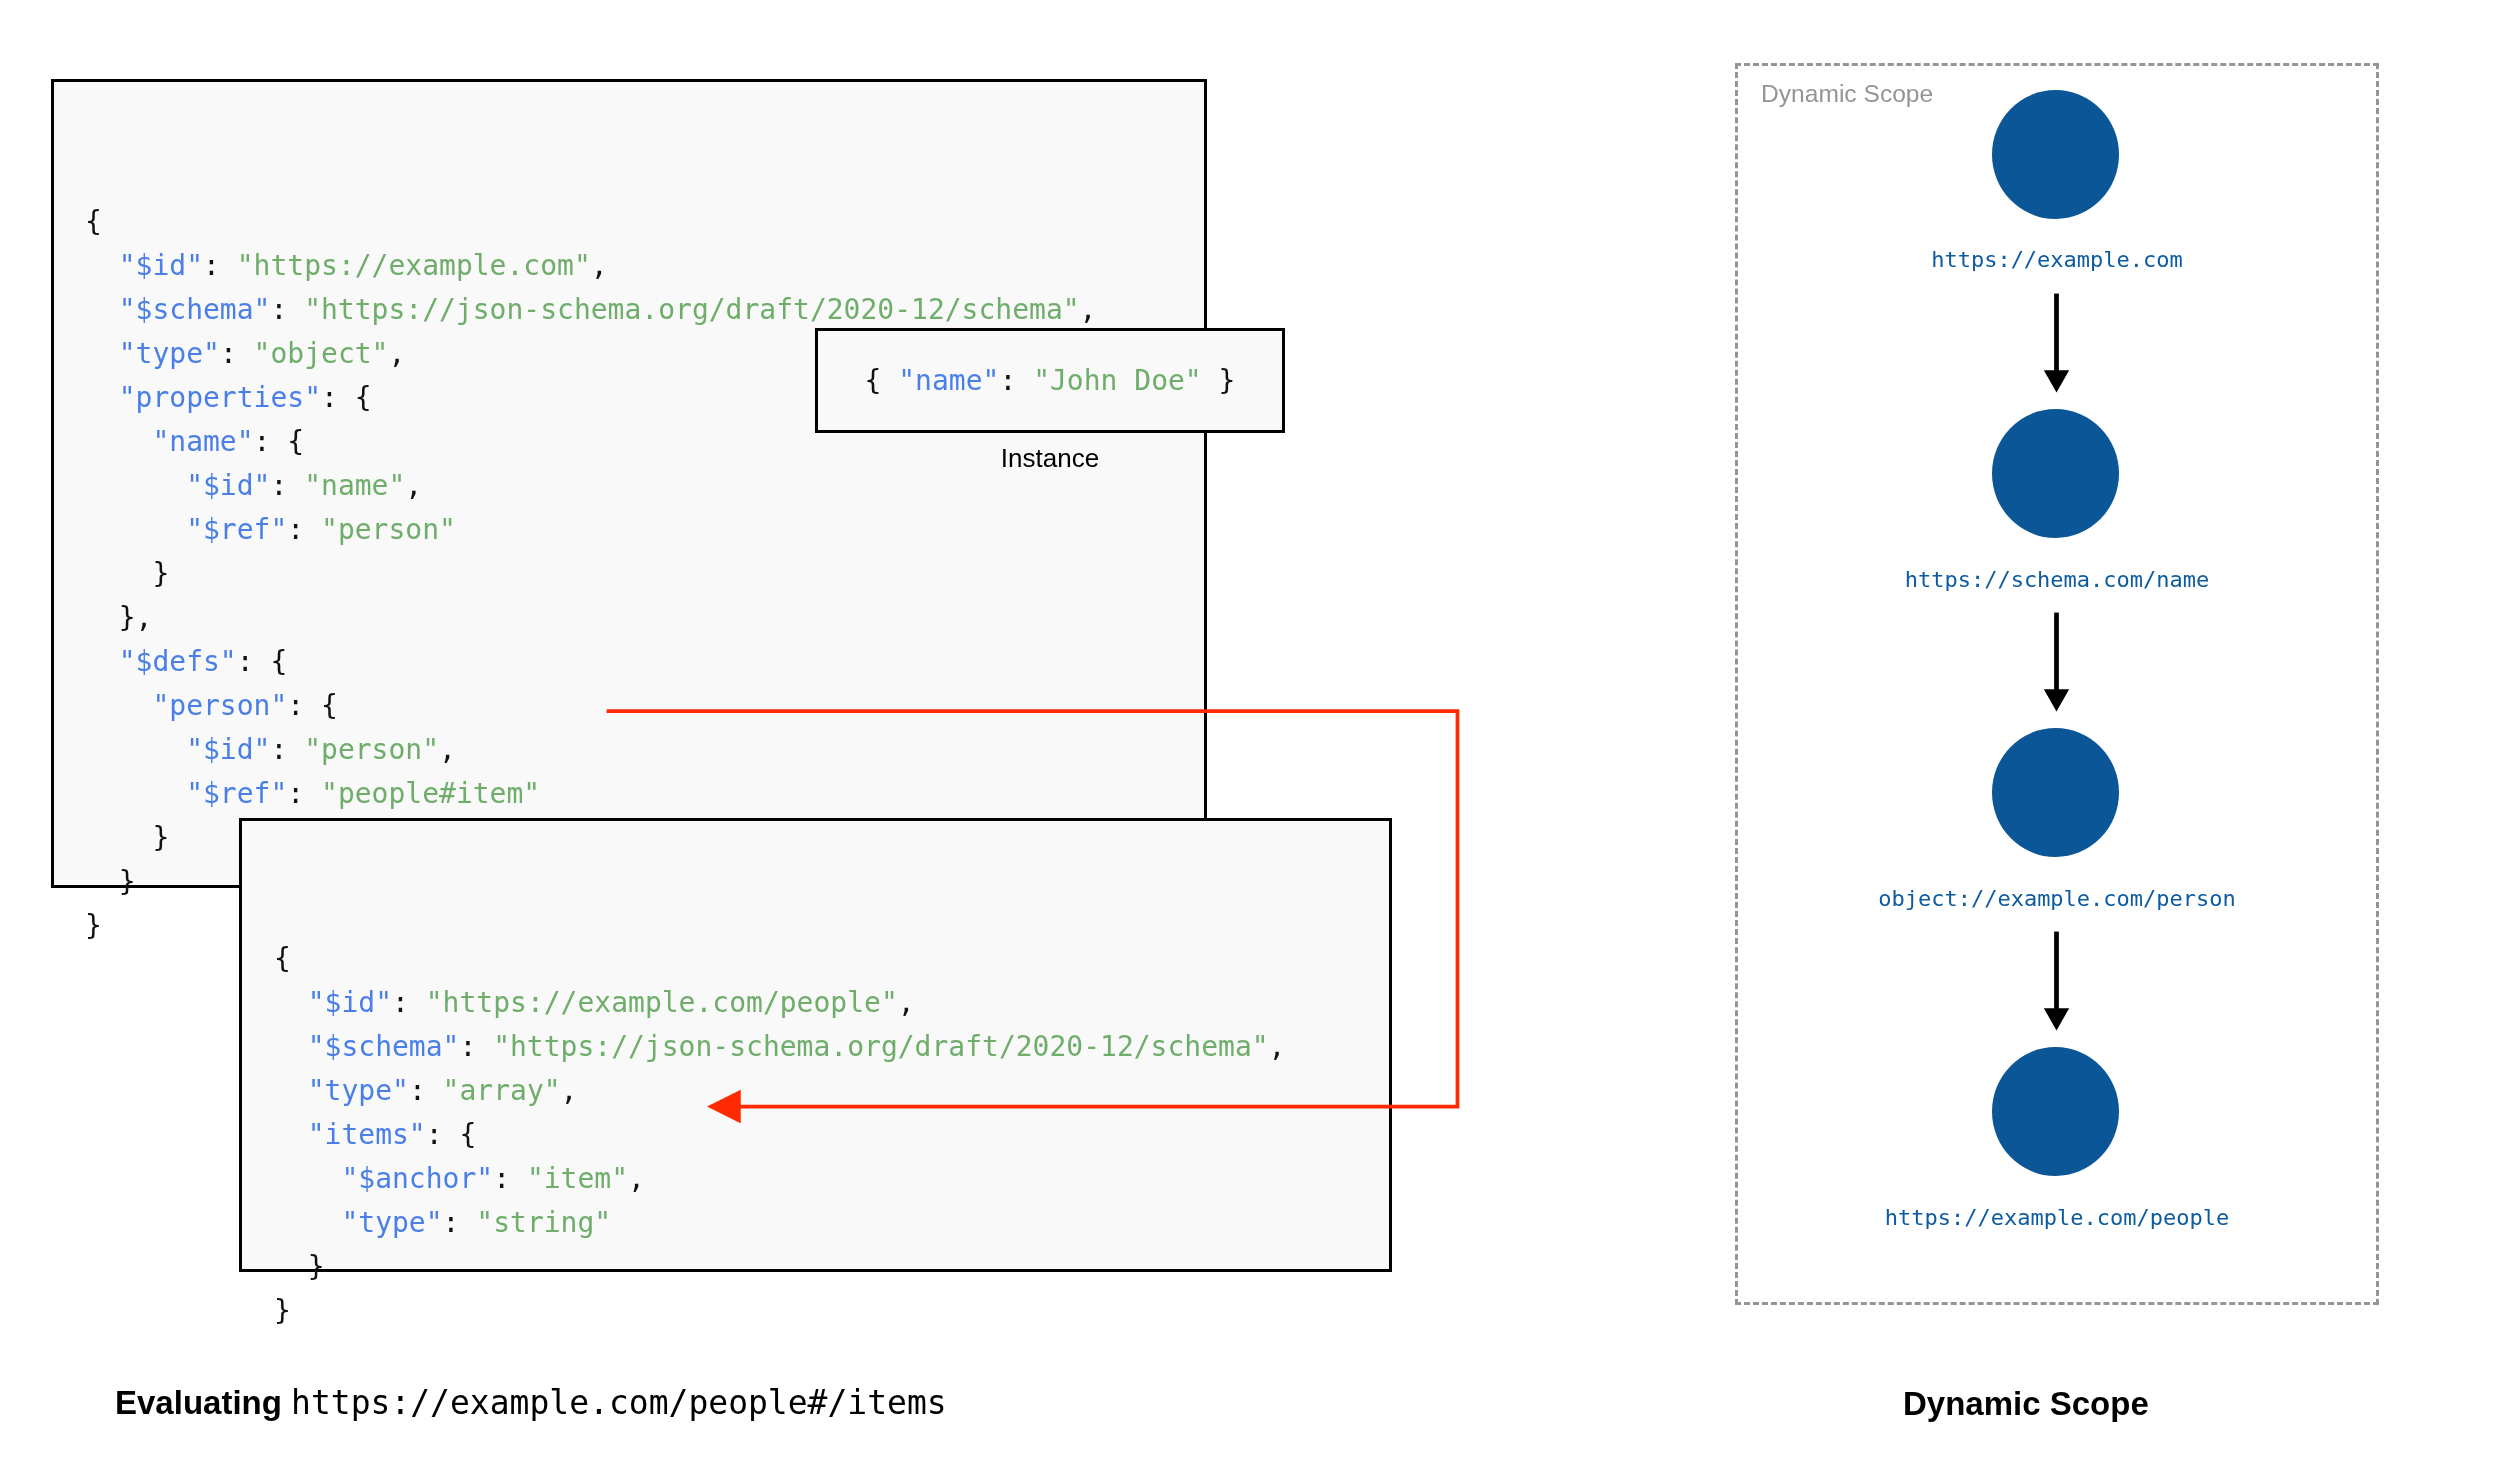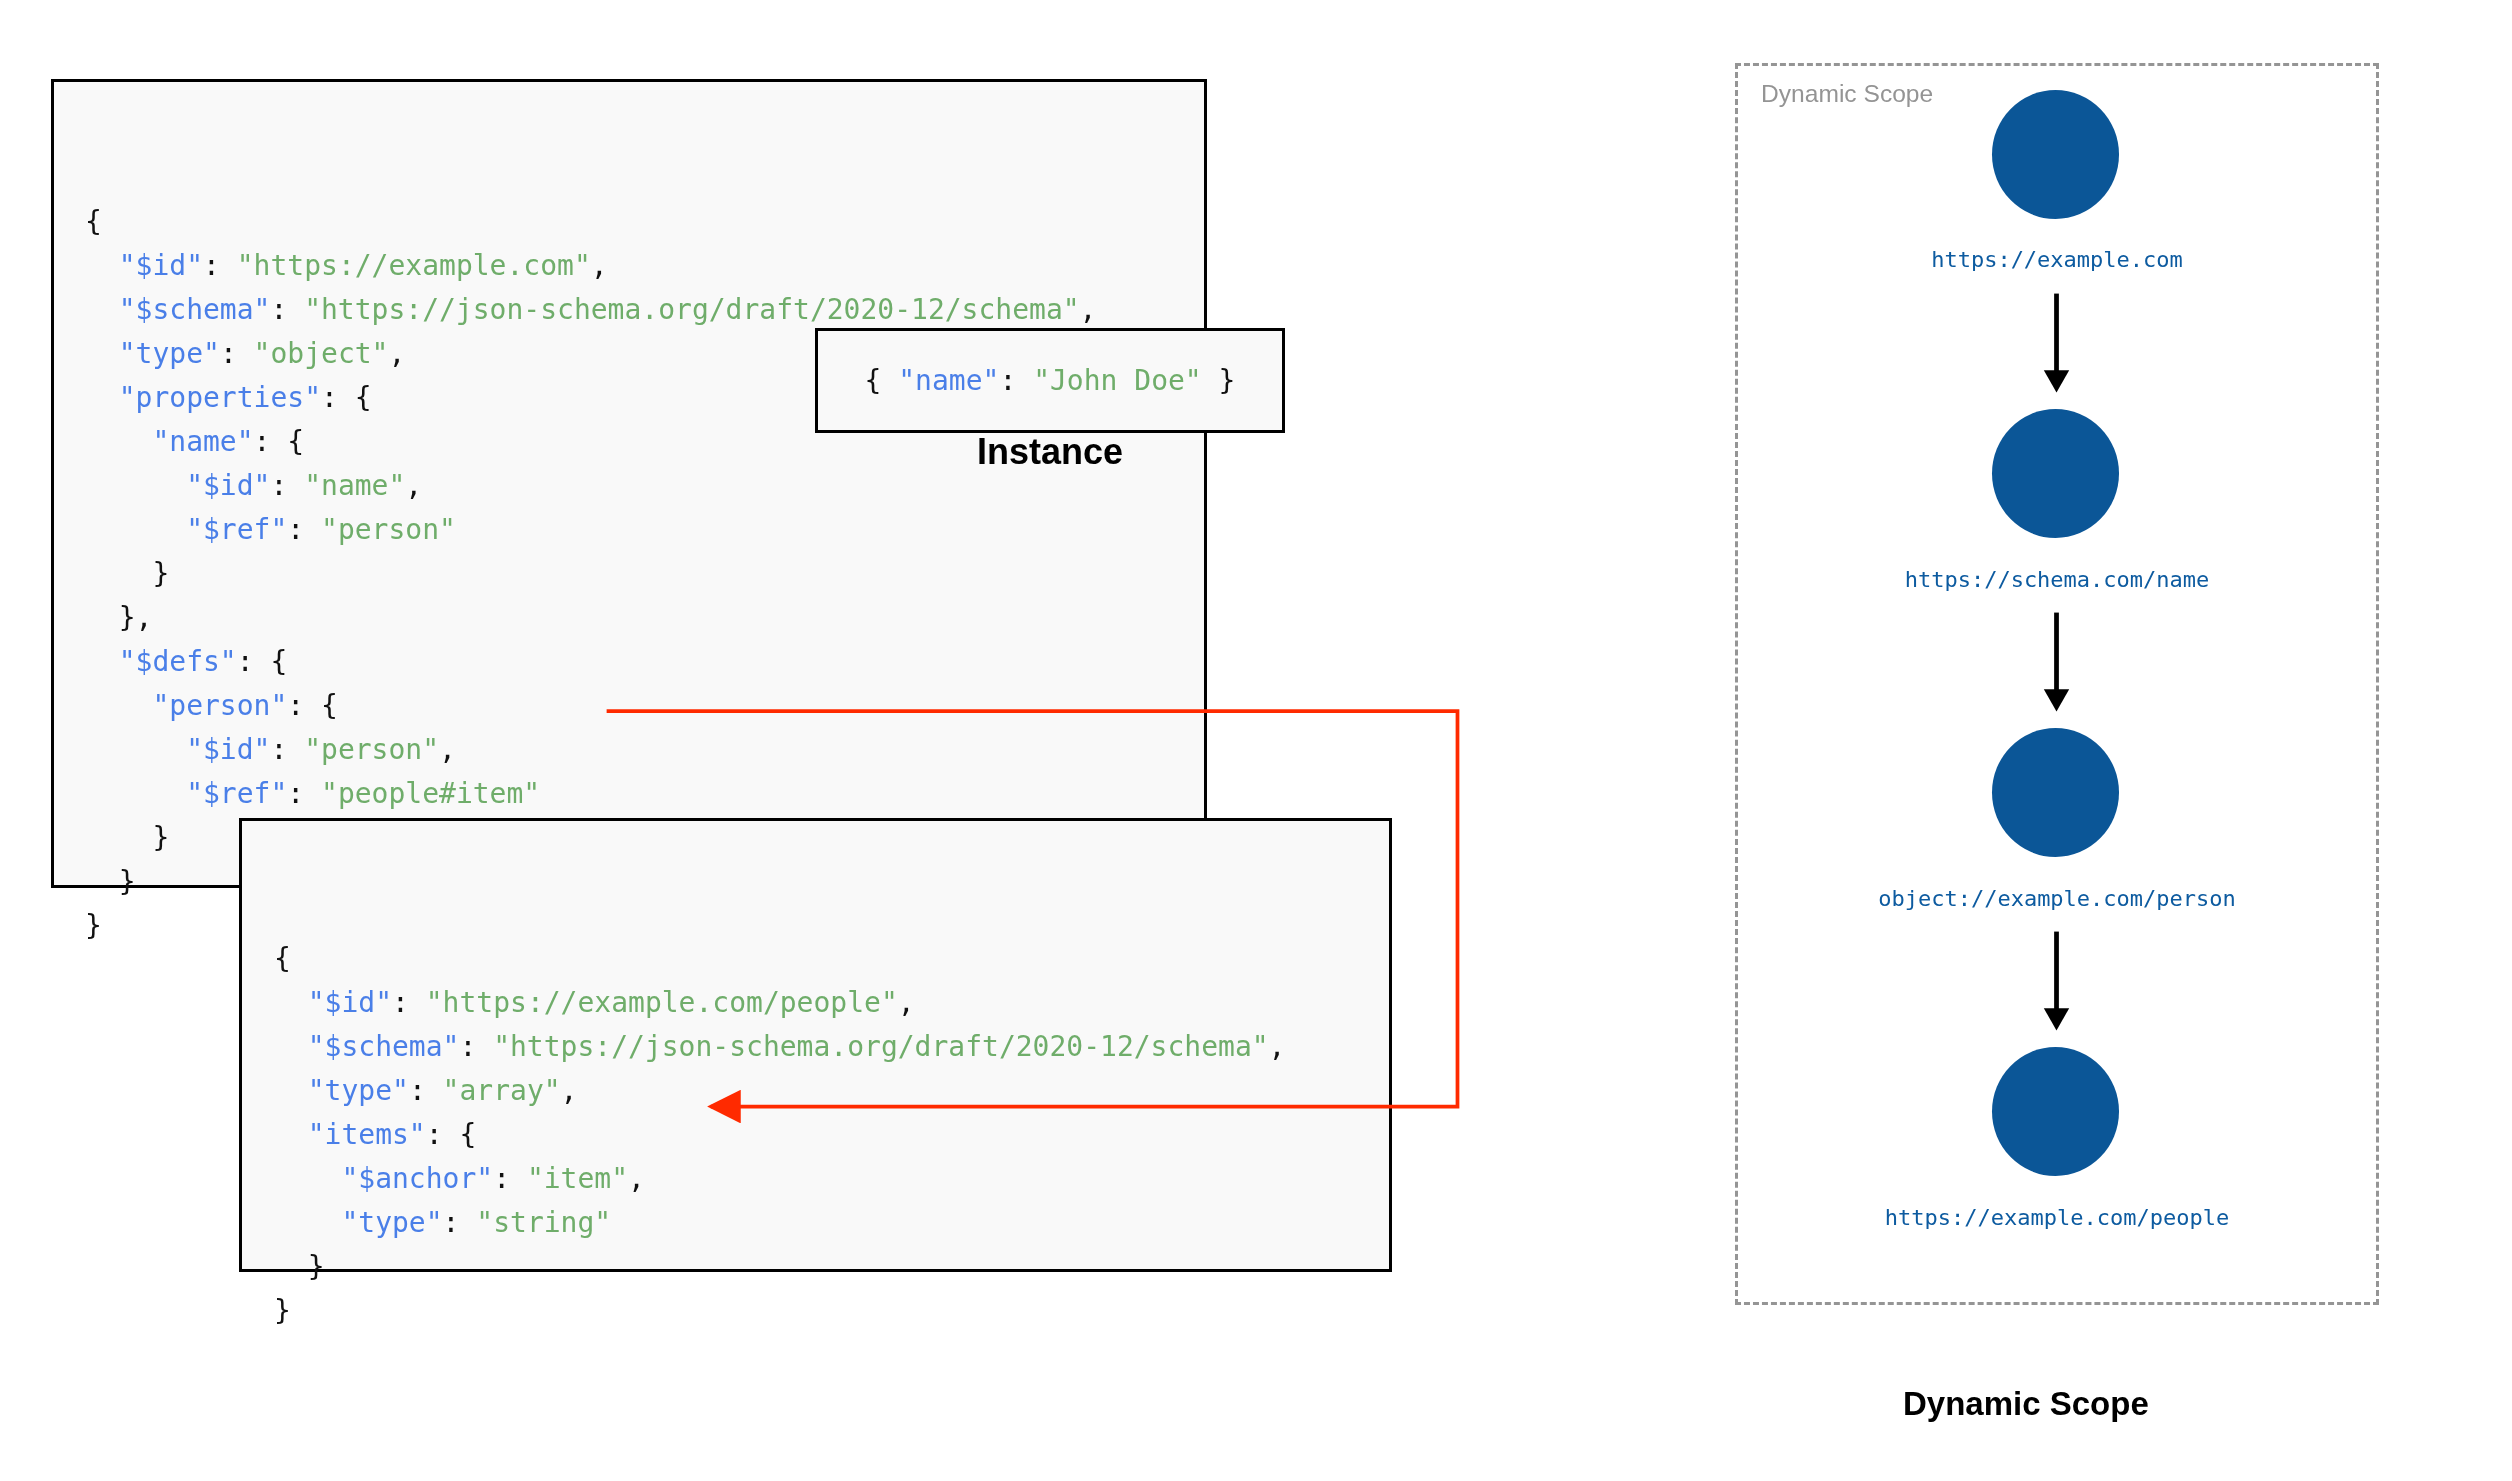--- a/index.html
+++ b/index.html
@@ -25,22 +25,22 @@
   #schema-box   { left: 51px;  top: 79px;  width: 1156px; height: 809px; padding: 30px 0 0 31px; }
   #instance-box { left: 815px; top: 328px; width: 470px;  height: 105px;  padding: 0; display: flex; align-items: center; justify-content: center; z-index: 4; }
   #people-box   { left: 239px; top: 818px; width: 1153px; height: 454px; padding: 28px 0 0 32px; z-index: 3; }
 
   .k { color: #4a7fe8; }        
   .s { color: #6fad6a; }        
   .p { color: #111111; }        
 
   
   #instance-caption {
-    position: absolute; left: 815px; top: 431px; width: 470px;
-    text-align: center; font-size: 36px; font-weight: bold; color: #000;
+    position: absolute; left: 815px; top: 443px; width: 470px;
+    text-align: center; font-size: 26px; font-weight: normal; color: #000;
     z-index: 4;
   }
 
   
   #red-arrow { position: absolute; left: 0; top: 0; width: 2512px; height: 1482px; pointer-events: none; z-index: 6; }
 
   
   .caption {
     position: absolute; font-size: 33px; color: #000000; white-space: nowrap;
   }
@@ -90,20 +90,23 @@
 
   <svg id="red-arrow" viewBox="0 0 4700 2772">
     <defs>
       <marker id="redhead" markerWidth="9" markerHeight="9" refX="8" refY="4.5" orient="auto" markerUnits="strokeWidth">
         <path d="M9,4.5 L0,0 L0,9 z" fill="#ff2a00"></path>
       </marker>
     </defs>
     <polyline points="1135,1330 2727,1330 2727,2070 1330,2070" fill="none" stroke="#ff2a00" stroke-width="7" marker-end="url(#redhead)"></polyline>
   </svg>
 
+  <div class="caption" id="eval-caption">
+    <span class="bold">Evaluating </span><span class="mono">https://example.com/people#/items</span>
+  </div>
 
   <div id="scope-panel"></div>
   <div id="scope-panel-label">Dynamic Scope</div>
 
   <div id="scope-nodes">
       <div class="node-circle" style="left: 1992px; top: 90px;"></div>
       <div class="node-label" style="left: 1735px; top: 247px;">https://example.com</div>
       <svg class="flow-arrow" width="37" height="100" viewBox="0 0 70 187" style="position: absolute; left: 2038px; top: 293px;">
         <line x1="35" y1="0" x2="35" y2="153" stroke="#000" stroke-width="9"></line>
         <path d="M35,187 L11,145 L59,145 z" fill="#000"></path>

